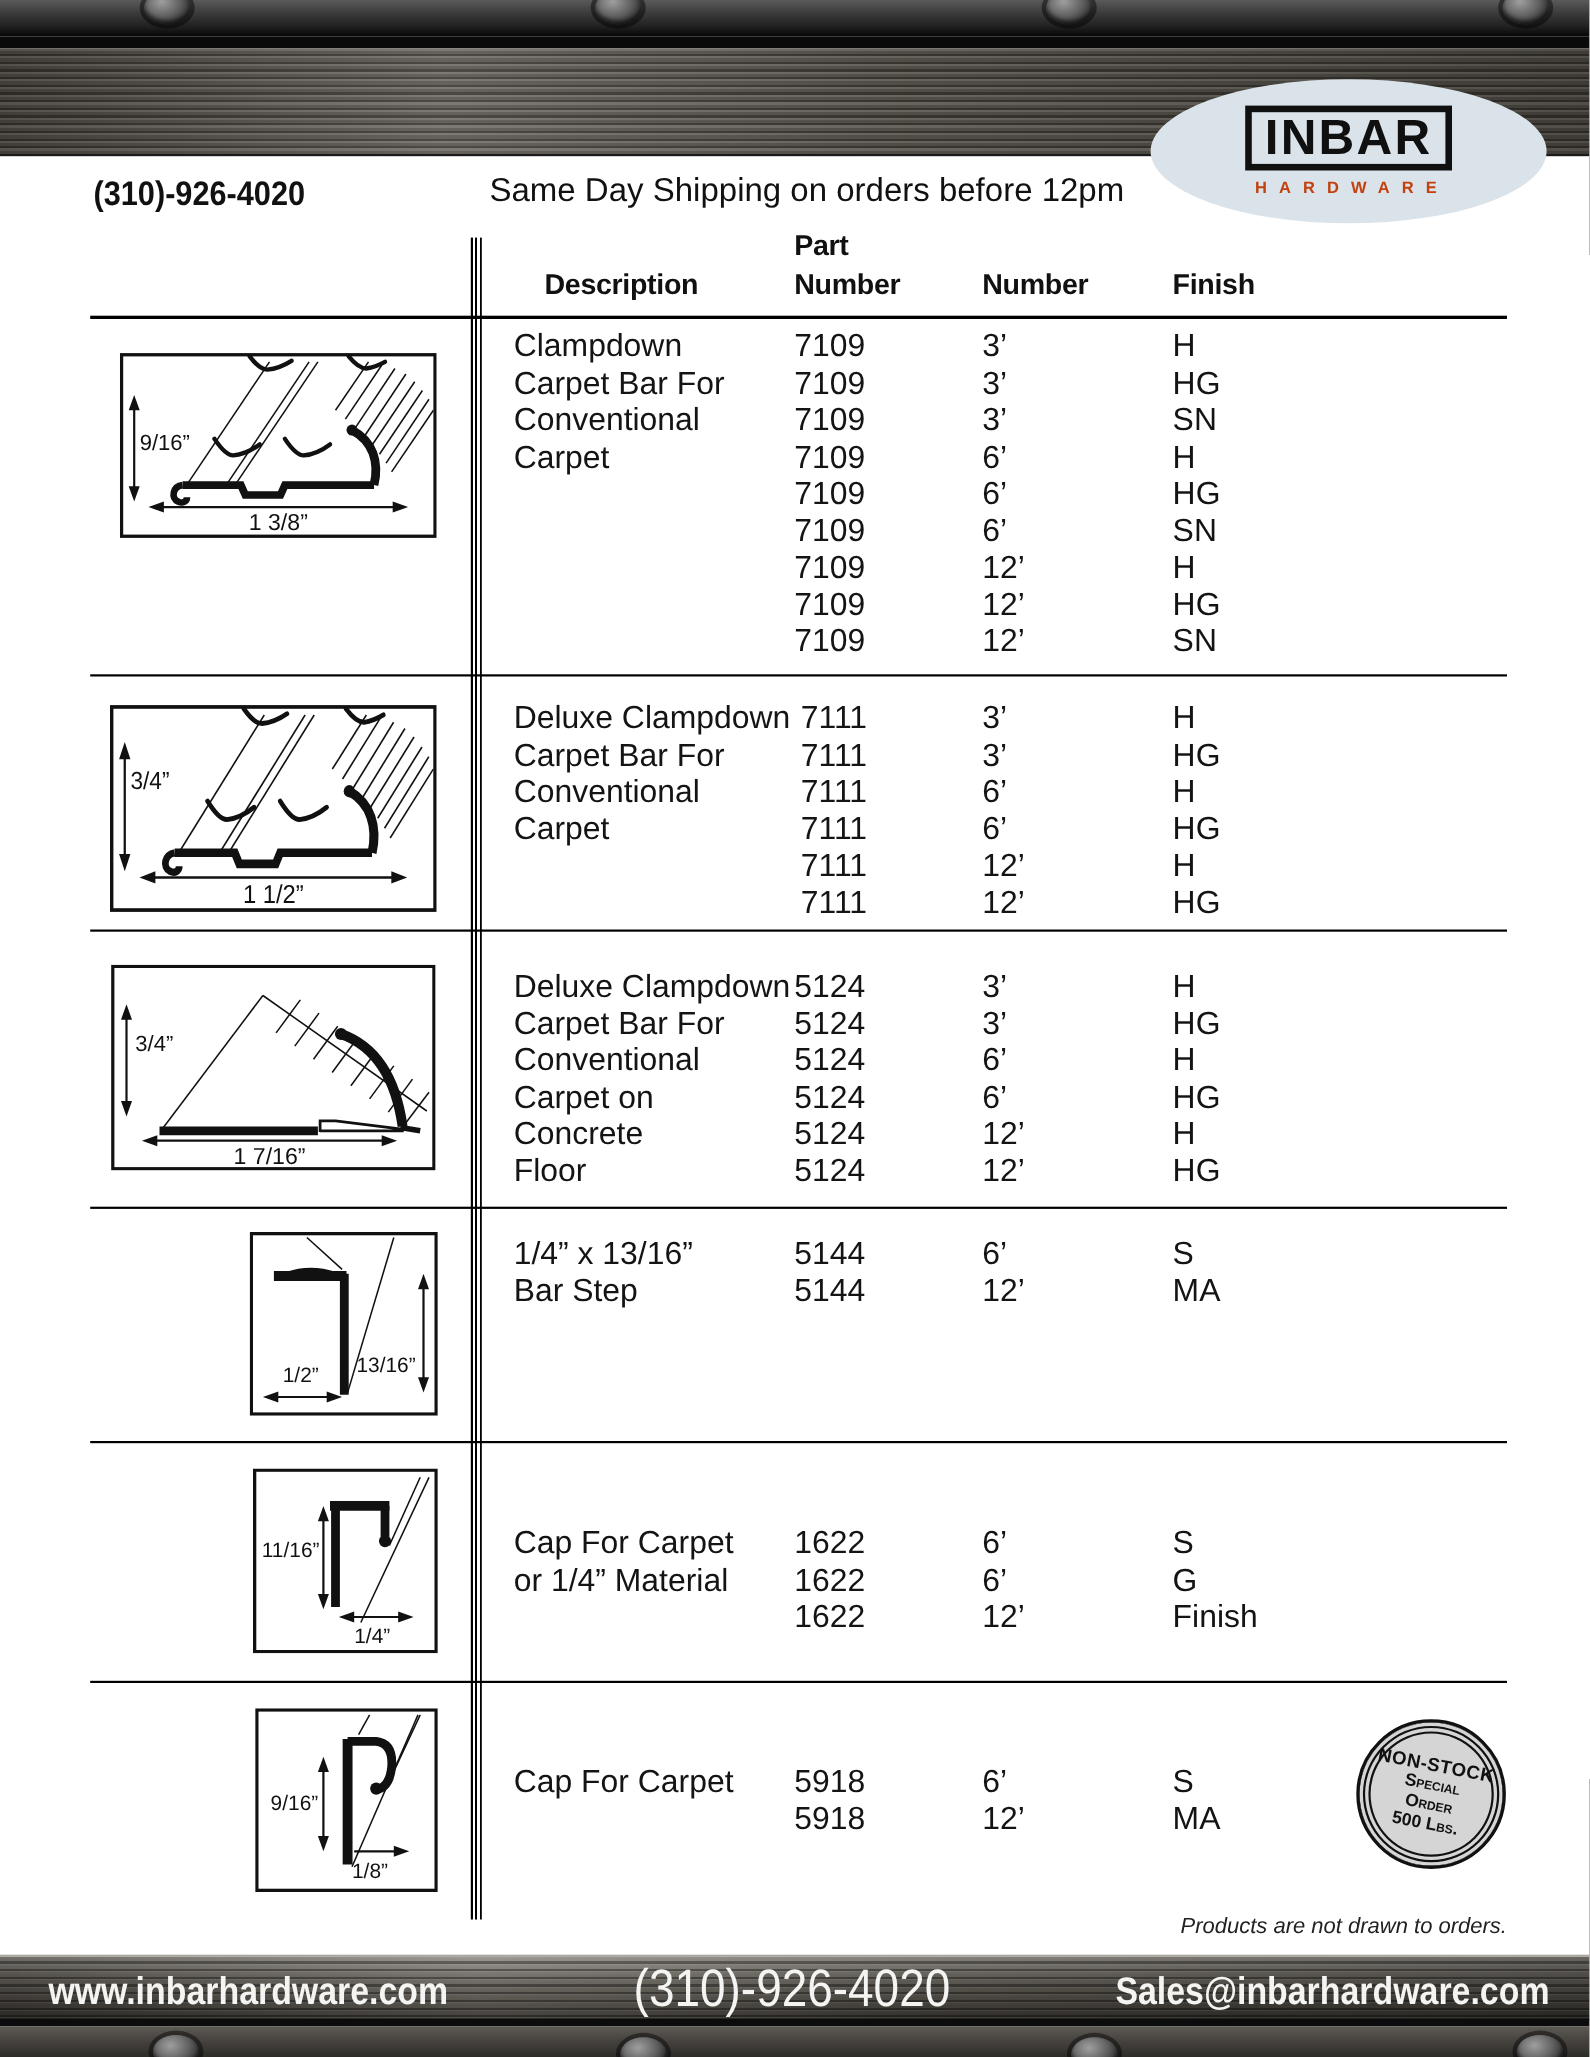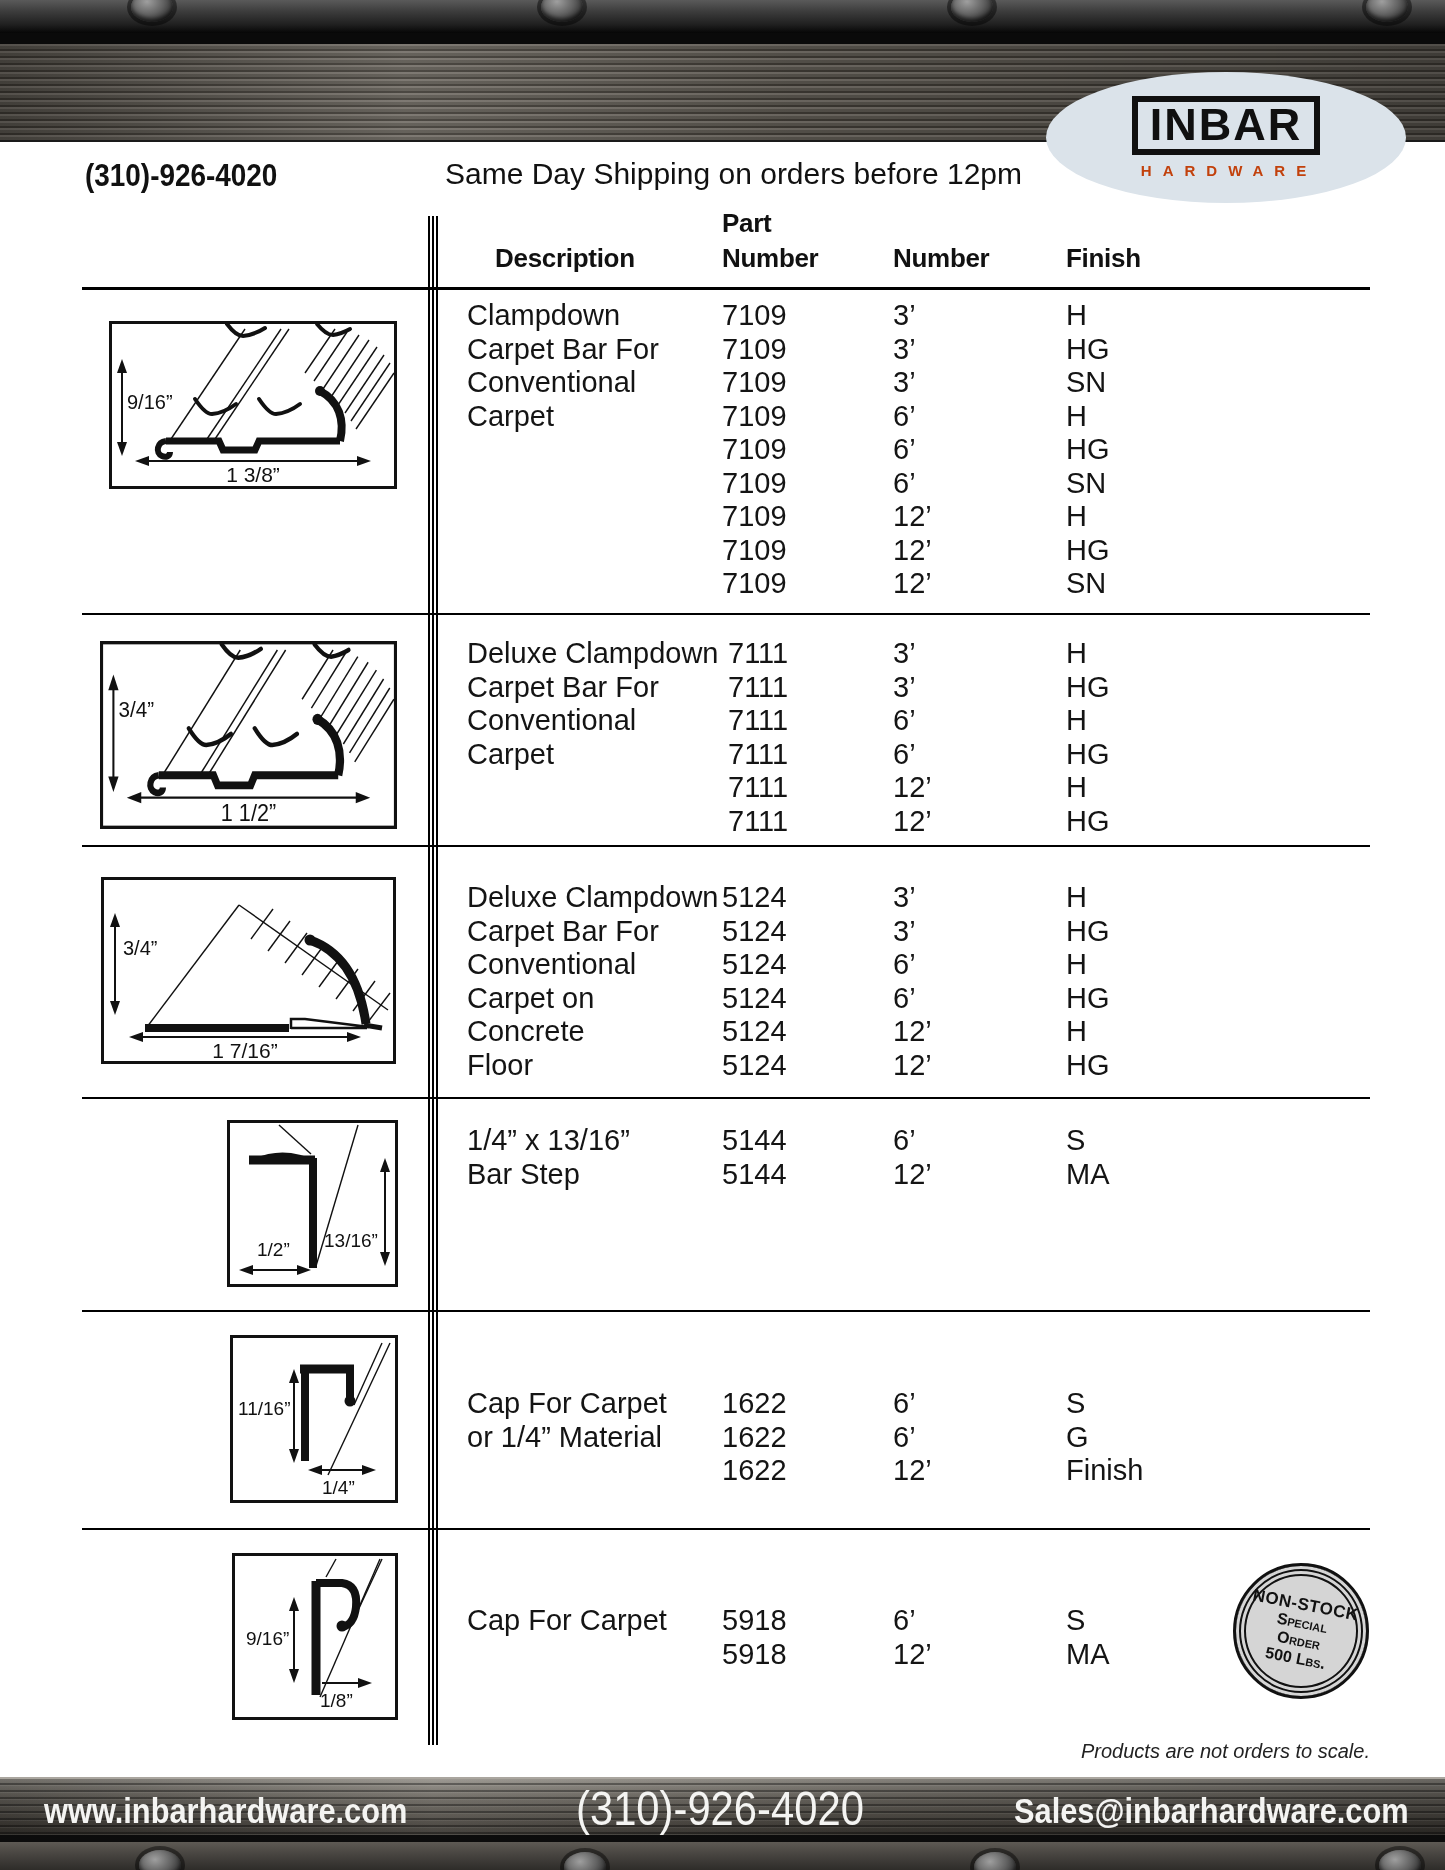--- a/index.html
+++ b/index.html
@@ -453,21 +453,21 @@
 
   <div class="badge">
     <div class="badge-rot">
       <div class="b1">NON-STOCK</div>
       <div class="b2">Special</div>
       <div class="b2">Order</div>
       <div class="b4">500 Lbs.</div>
     </div>
   </div>
 
-  <div class="note">Products are not orders to scale.</div>
+  <div class="note">Products are not drawn to orders.</div>
 
   <div class="footer">
     <div class="f-top"></div>
     <div class="f-black"></div>
     <div class="f-bottom">
       <span class="screw" style="left:139px;top:8px;"></span>
       <span class="screw" style="left:564px;top:10px;"></span>
       <span class="screw" style="left:974px;top:10px;"></span>
       <span class="screw" style="left:1379px;top:8px;"></span>
     </div>

